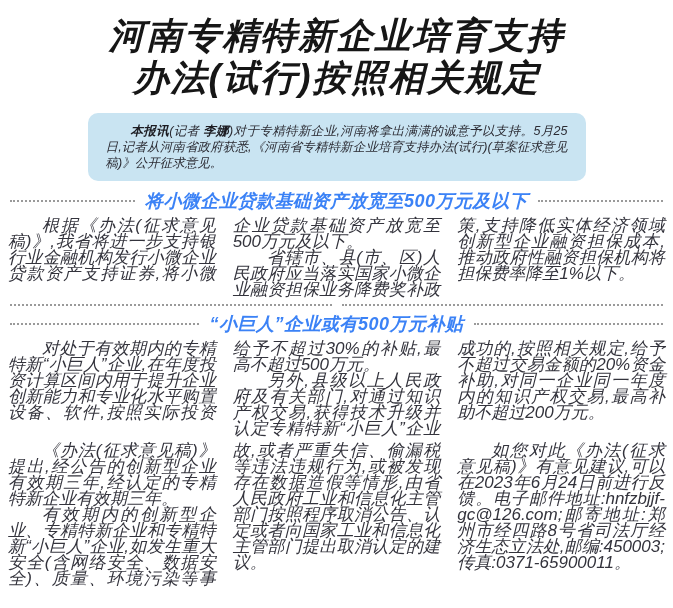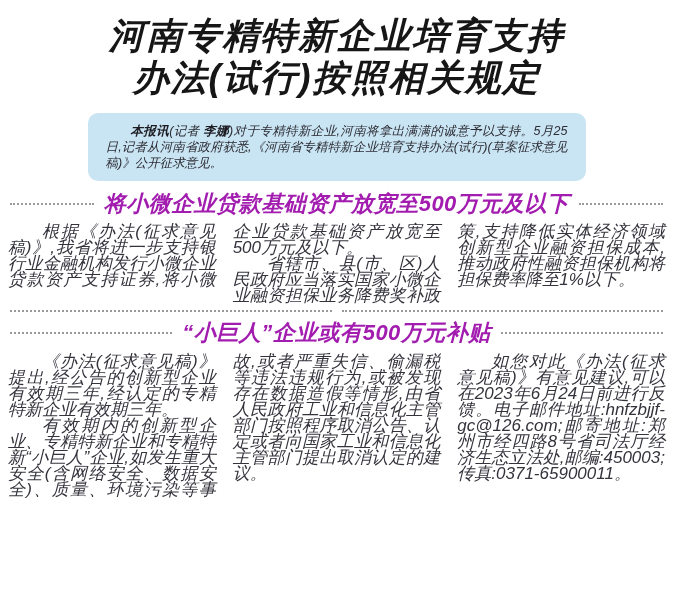--- a/index.html
+++ b/index.html
@@ -12,21 +12,21 @@
   .title{margin:2px 0 0;text-align:center;font-weight:bold;color:#161616;
     font-size:36px;line-height:42px;letter-spacing:2px;}
   .title .tline{display:block;}
   .intro-box{width:462px;margin:14px auto 8px;background:#c9e4f2;border-radius:10px;
     padding:10px 18px;font-size:12.5px;line-height:16px;color:#2b2b33;text-align:justify;}
   .intro-p{margin:0;text-indent:2em;}
   .intro-p .b{font-weight:bold;color:#1c1c22;}
   .sec{margin-top:6px;}
   .sec-head{display:flex;align-items:center;gap:10px;margin:6px 2px 5px;}
   .dots{flex:1;height:0;border-top:2px dotted #9a9a9a;}
-  .sec-title{margin:0;font-size:22px;font-weight:bold;color:#a21caf;
+  .sec-title{margin:0;font-size:18px;font-weight:bold;color:#3b82f6;
     letter-spacing:0.5px;white-space:nowrap;}
   .sec-body{column-count:3;column-gap:17px;font-size:17px;line-height:16px;
     text-align:justify;color:#33333c;}
   .sec-body p{margin:0;text-indent:2em;}
 </style>
 </head>
 <body>
 
 <div class="page">
 
@@ -57,20 +57,24 @@
       <span class="dots"></span>
     </div>
   </section>
 
   <section class="sec">
     <div class="sec-head">
       <span class="dots"></span>
       <h2 class="sec-title">“小巨人”企业或有500万元补贴</h2>
       <span class="dots"></span>
     </div>
+    <div class="sec-body">
+      <p>对处于有效期内的专精特新“小巨人”企业,在年度投资计算区间内用于提升企业创新能力和专业化水平购置设备、软件,按照实际投资给予不超过30%的补贴,最高不超过500万元。</p>
+      <p>另外,县级以上人民政府及有关部门,对通过知识产权交易,获得技术升级并认定专精特新“小巨人”企业成功的,按照相关规定,给予不超过交易金额的20%资金补助,对同一企业同一年度内的知识产权交易,最高补助不超过200万元。</p>
+    </div>
   </section>
 
   <section class="sec">
     <div class="sec-body">
       <p>《办法(征求意见稿)》提出,经公告的创新型企业有效期三年,经认定的专精特新企业有效期三年。</p>
       <p>有效期内的创新型企业、专精特新企业和专精特新“小巨人”企业,如发生重大安全(含网络安全、数据安全)、质量、环境污染等事故,或者严重失信、偷漏税等违法违规行为,或被发现存在数据造假等情形,由省人民政府工业和信息化主管部门按照程序取消公告、认定或者向国家工业和信息化主管部门提出取消认定的建议。</p>
       <p>如您对此《办法(征求意见稿)》有意见建议,可以在2023年6月24日前进行反馈。电子邮件地址:hnfzbjjf-gc@126.com;邮寄地址:郑州市经四路8号省司法厅经济生态立法处,邮编:450003;传真:0371-65900011。</p>
     </div>
   </section>
 

